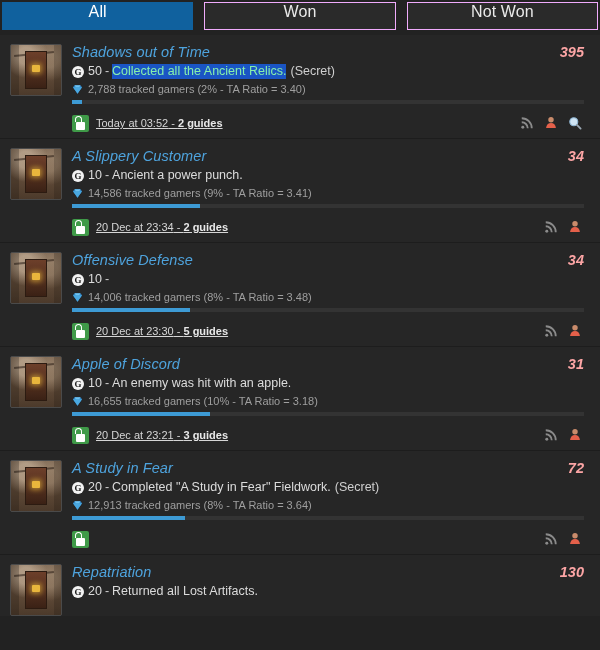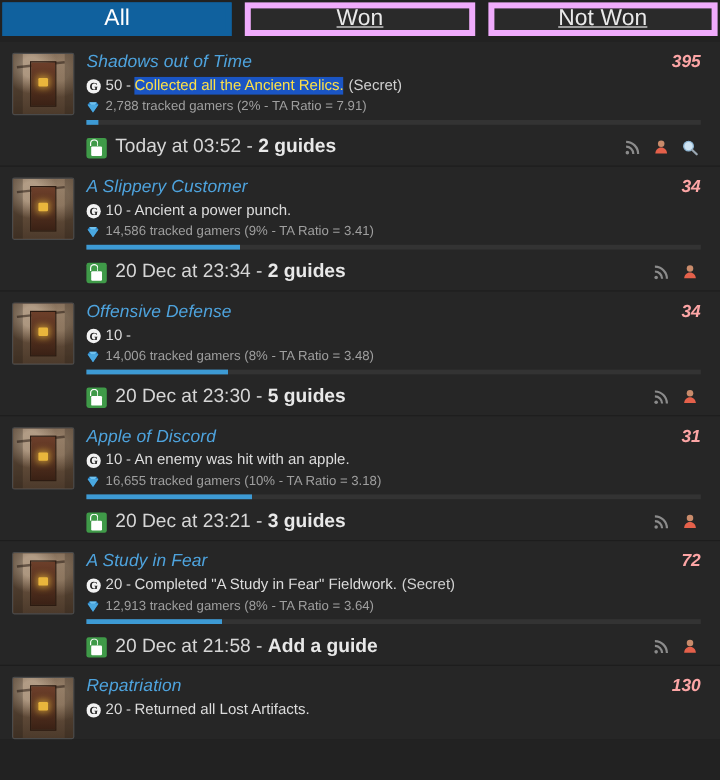--- a/index.html
+++ b/index.html
@@ -20,32 +20,32 @@
   .tabbar {
     display: flex;
     height: 30px;
     padding: 2px 2px 0 2px;
     box-sizing: border-box;
     background: #222222;
   }
   .tab {
     flex: 1 1 0;
     display: flex;
-    align-items: center;
+    align-items: flex-start;
     justify-content: center;
-    font-size: 19px;
+    font-size: 16px;
     color: #e9e9e9;
     background: #2a2a2a;
-    border: 5px solid #f0abfc;
+    border: 1px solid #f0abfc;
     box-sizing: border-box;
     cursor: pointer;
     user-select: none;
     letter-spacing: .1px;
   }
-  .tab + .tab { margin-left: 11px; text-decoration: underline; }
+  .tab + .tab { margin-left: 11px; }
   .tab.active {
     background: #10619e;
     border-color: #10619e;
     color: #ffffff;
   }
 
   
   .list {
     background: #222222;
     padding-top: 5px;
@@ -158,21 +158,21 @@
     font-weight: bold;
     line-height: 12px;
     text-align: center;
     margin-right: 4px;
     font-family: "Liberation Serif", serif;
   }
   .gs { margin-right: 3px; }
   .dash { margin: 0 3px 0 0; color: #cfcfcf; }
   .desc-main.selected {
     background: #1a55c4;
-    color: #fde047;
+    color: #86efac;
   }
   .secret { color: #cfcfcf; margin-left: 4px; }
 
   .statsrow {
     display: flex;
     align-items: center;
     margin-top: 3px;
     font-size: 11px;
     color: #9f9f9f;
     line-height: 14px;
@@ -222,23 +222,24 @@
     box-sizing: border-box;
   }
   .lock .bodyb {
     position: absolute;
     width: 9px; height: 8px;
     left: 4px; top: 7px;
     background: #ffffff;
     border-radius: 1px;
   }
   .foottext {
-    font-size: 16px;
+    font-size: 11px;
     color: #d6d6d6;
     white-space: nowrap;
+    text-decoration: underline;
   }
   .foottext b { font-weight: bold; color: #e8e8e8; }
 
   .acts {
     margin-left: auto;
     display: flex;
     align-items: center;
     gap: 10px;
     padding-right: 2px;
   }
@@ -282,21 +283,21 @@
           <span class="secret">(Secret)</span>
         </div>
         <div class="statsrow">
           <span class="gem-icon">
             <svg width="11" height="11" viewBox="0 0 11 11" xmlns="http://www.w3.org/2000/svg">
               <path d="M1 3.2L2.6 1.2h5.8L10 3.2 5.5 9.8z" fill="#2f86c8"></path>
               <path d="M1 3.2h9L5.5 9.8z" fill="#4aa8e0"></path>
               <path d="M2.6 1.2h5.8L7.3 3.2H3.7z" fill="#6fc2ef"></path>
             </svg>
           </span>
-          <span>2,788 tracked gamers (2% - TA Ratio = 7.91)</span>
+          <span>2,788 tracked gamers (2% - TA Ratio = 3.40)</span>
         </div>
         <div class="progress">
           <div class="fill" style="width: 2%;"></div>
         </div>
         <div class="footrow">
           <span class="lock">
             <span class="shackle"></span>
             <span class="bodyb"></span>
           </span>
           <span class="foottext"><span>Today at 03:52</span> - <b>2 guides</b></span>
@@ -526,21 +527,20 @@
           <span>12,913 tracked gamers (8% - TA Ratio = 3.64)</span>
         </div>
         <div class="progress">
           <div class="fill" style="width: 22%;"></div>
         </div>
         <div class="footrow">
           <span class="lock">
             <span class="shackle"></span>
             <span class="bodyb"></span>
           </span>
-          <span class="foottext"><span>20 Dec at 21:58</span> - <b>Add a guide</b></span>
           <span class="acts">
             <span style="display: block; width: 14px; height: 14px;">
               <svg class="act" viewBox="0 0 16 16" xmlns="http://www.w3.org/2000/svg">
                 <circle cx="3.2" cy="12.8" r="1.7" fill="#8b8b8b"></circle>
                 <path d="M2 8.2a5.8 5.8 0 0 1 5.8 5.8h2.1A7.9 7.9 0 0 0 2 6.1z" fill="#8b8b8b"></path>
                 <path d="M2 3.6A10.4 10.4 0 0 1 12.4 14h2.1A12.5 12.5 0 0 0 2 1.5z" fill="#8b8b8b"></path>
               </svg>
             </span>
             <span style="display: block; width: 14px; height: 14px;">
               <svg class="act" viewBox="0 0 16 16" xmlns="http://www.w3.org/2000/svg">

